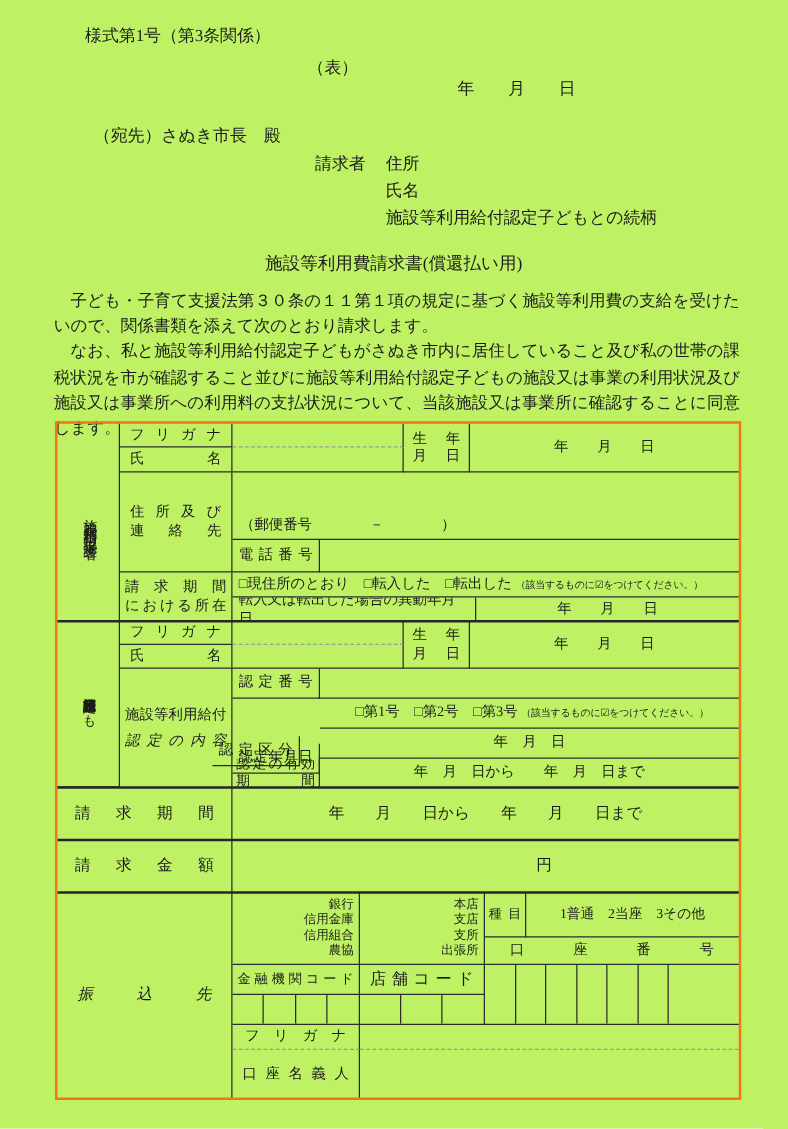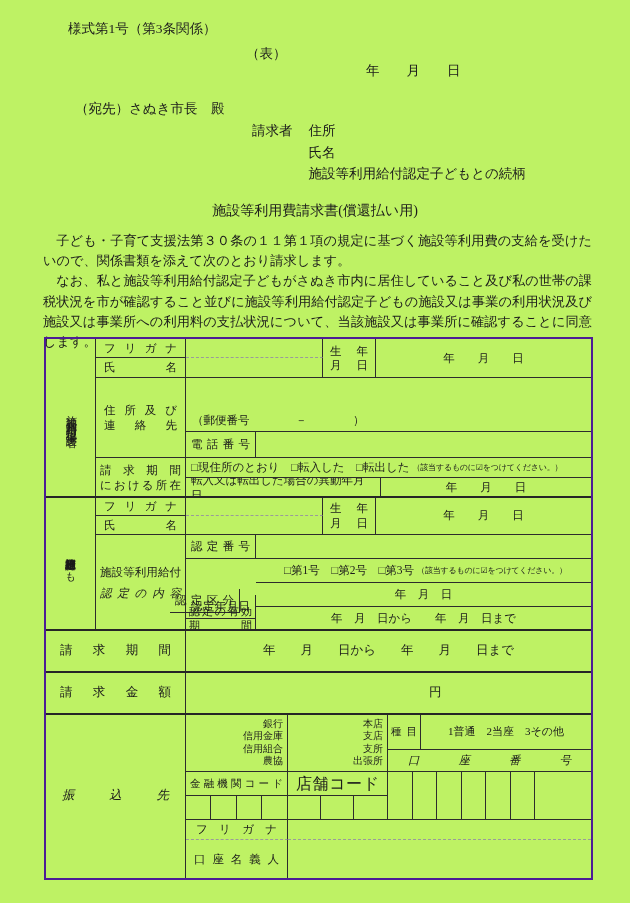--- a/index.html
+++ b/index.html
@@ -4,21 +4,21 @@
 <style>
   html,body{margin:0;padding:0;background:#ffffff;}
   .page{
     position:relative;width:630px;height:903px;background:#bef264;
     font-family:"Liberation Serif","DejaVu Serif",serif;
     color:#1b1b1b;overflow:hidden;
   }
   
   .form-table{
     position:absolute;left:44px;top:337px;width:545px;height:539px;
-    border:2px solid #4c1d95;box-sizing:content-box;font-size:11.5px;
+    border:2px solid #f97316;box-sizing:content-box;font-size:11.5px;
   }
   .sec{position:absolute;left:0;width:545px;}
   .c{
     position:absolute;box-sizing:border-box;display:flex;align-items:center;
     border-right:1px solid #2c2c2c;border-bottom:1px solid #2c2c2c;
     overflow:hidden;line-height:1.25;
   }
   .nbr{border-right:none;}
   .nbb{border-bottom:none;}
   .dashb{border-bottom:1px dashed #9a9a9a;}
@@ -237,39 +237,39 @@
         </div>
       </div>
 
       <div class="c" style="left:342px;top:0;width:33px;height:36px;padding:0 3px;font-size:10.5px;">
         <span class="sp">種目</span>
       </div>
       <div class="c ctr nbr" style="left:375px;top:0;width:170px;height:36px;font-size:11px;">
         <span>1普通　2当座　3その他</span>
       </div>
 
-      <div class="c nbr" style="left:342px;top:36px;width:203px;height:22px;padding:0 20px;font-style:italic;">
+      <div class="c nbr" style="left:342px;top:36px;width:203px;height:22px;padding:0 20px;">
         <span class="sp">口座番号</span>
       </div>
       <div class="c nbr" style="left:342px;top:58px;width:203px;height:48px;padding:0;">
         <div style="position:relative;width:100%;height:100%;">
           <div class="boxcell" style="left:0;width:25px;"></div>
           <div class="boxcell" style="left:25px;width:24px;"></div>
           <div class="boxcell" style="left:49px;width:25px;"></div>
           <div class="boxcell" style="left:74px;width:24px;"></div>
           <div class="boxcell" style="left:98px;width:25px;"></div>
           <div class="boxcell" style="left:123px;width:24px;"></div>
           <div class="boxcell" style="left:147px;width:56px;border-right:none;"></div>
         </div>
       </div>
 
       <div class="c" style="left:140px;top:58px;width:102px;height:24px;padding:0 4px;font-size:10.5px;">
         <span class="sp">金融機関コード</span>
       </div>
-      <div class="c" style="left:242px;top:58px;width:100px;height:24px;padding:0 8px;font-size:16px;">
+      <div class="c" style="left:242px;top:58px;width:100px;height:24px;padding:0 8px;font-size:13px;">
         <span class="sp">店舗コード</span>
       </div>
 
       <div class="c" style="left:140px;top:82px;width:102px;height:24px;padding:0;">
         <div style="position:relative;width:100%;height:100%;">
           <div class="boxcell" style="left:0;width:25px;"></div>
           <div class="boxcell" style="left:25px;width:26px;"></div>
           <div class="boxcell" style="left:51px;width:25px;"></div>
           <div class="boxcell" style="left:76px;width:26px;border-right:none;"></div>
         </div>

